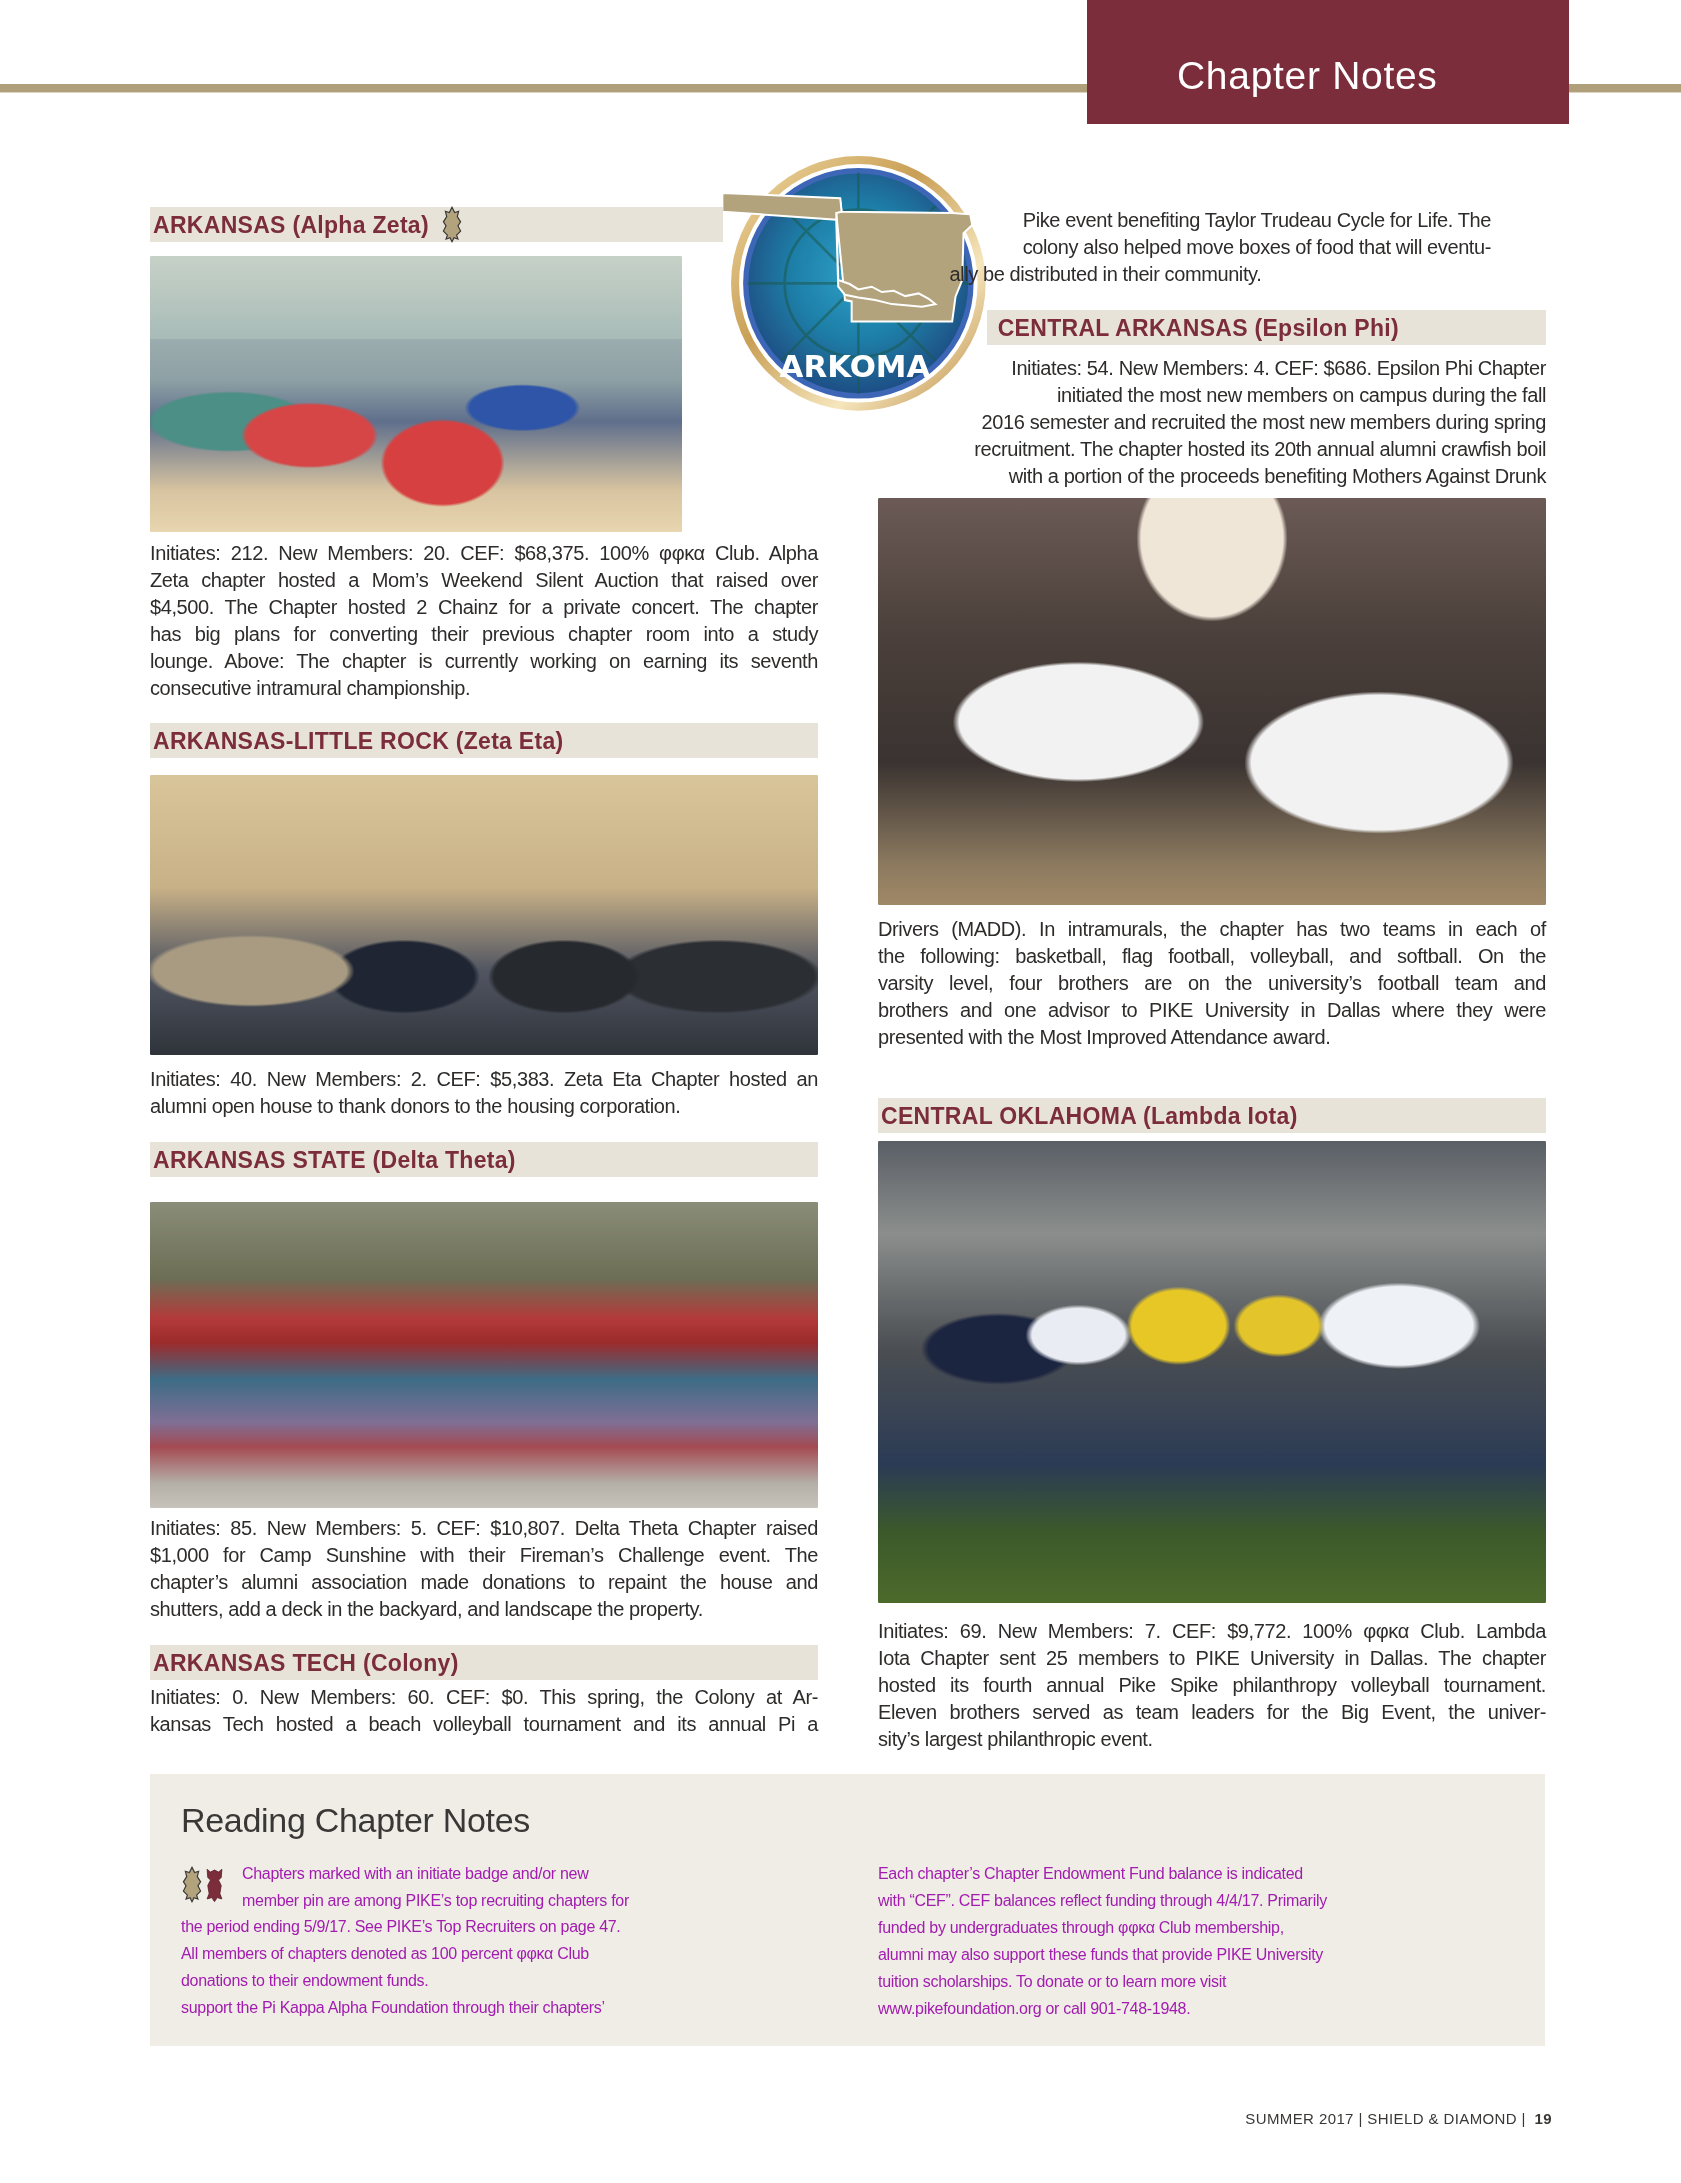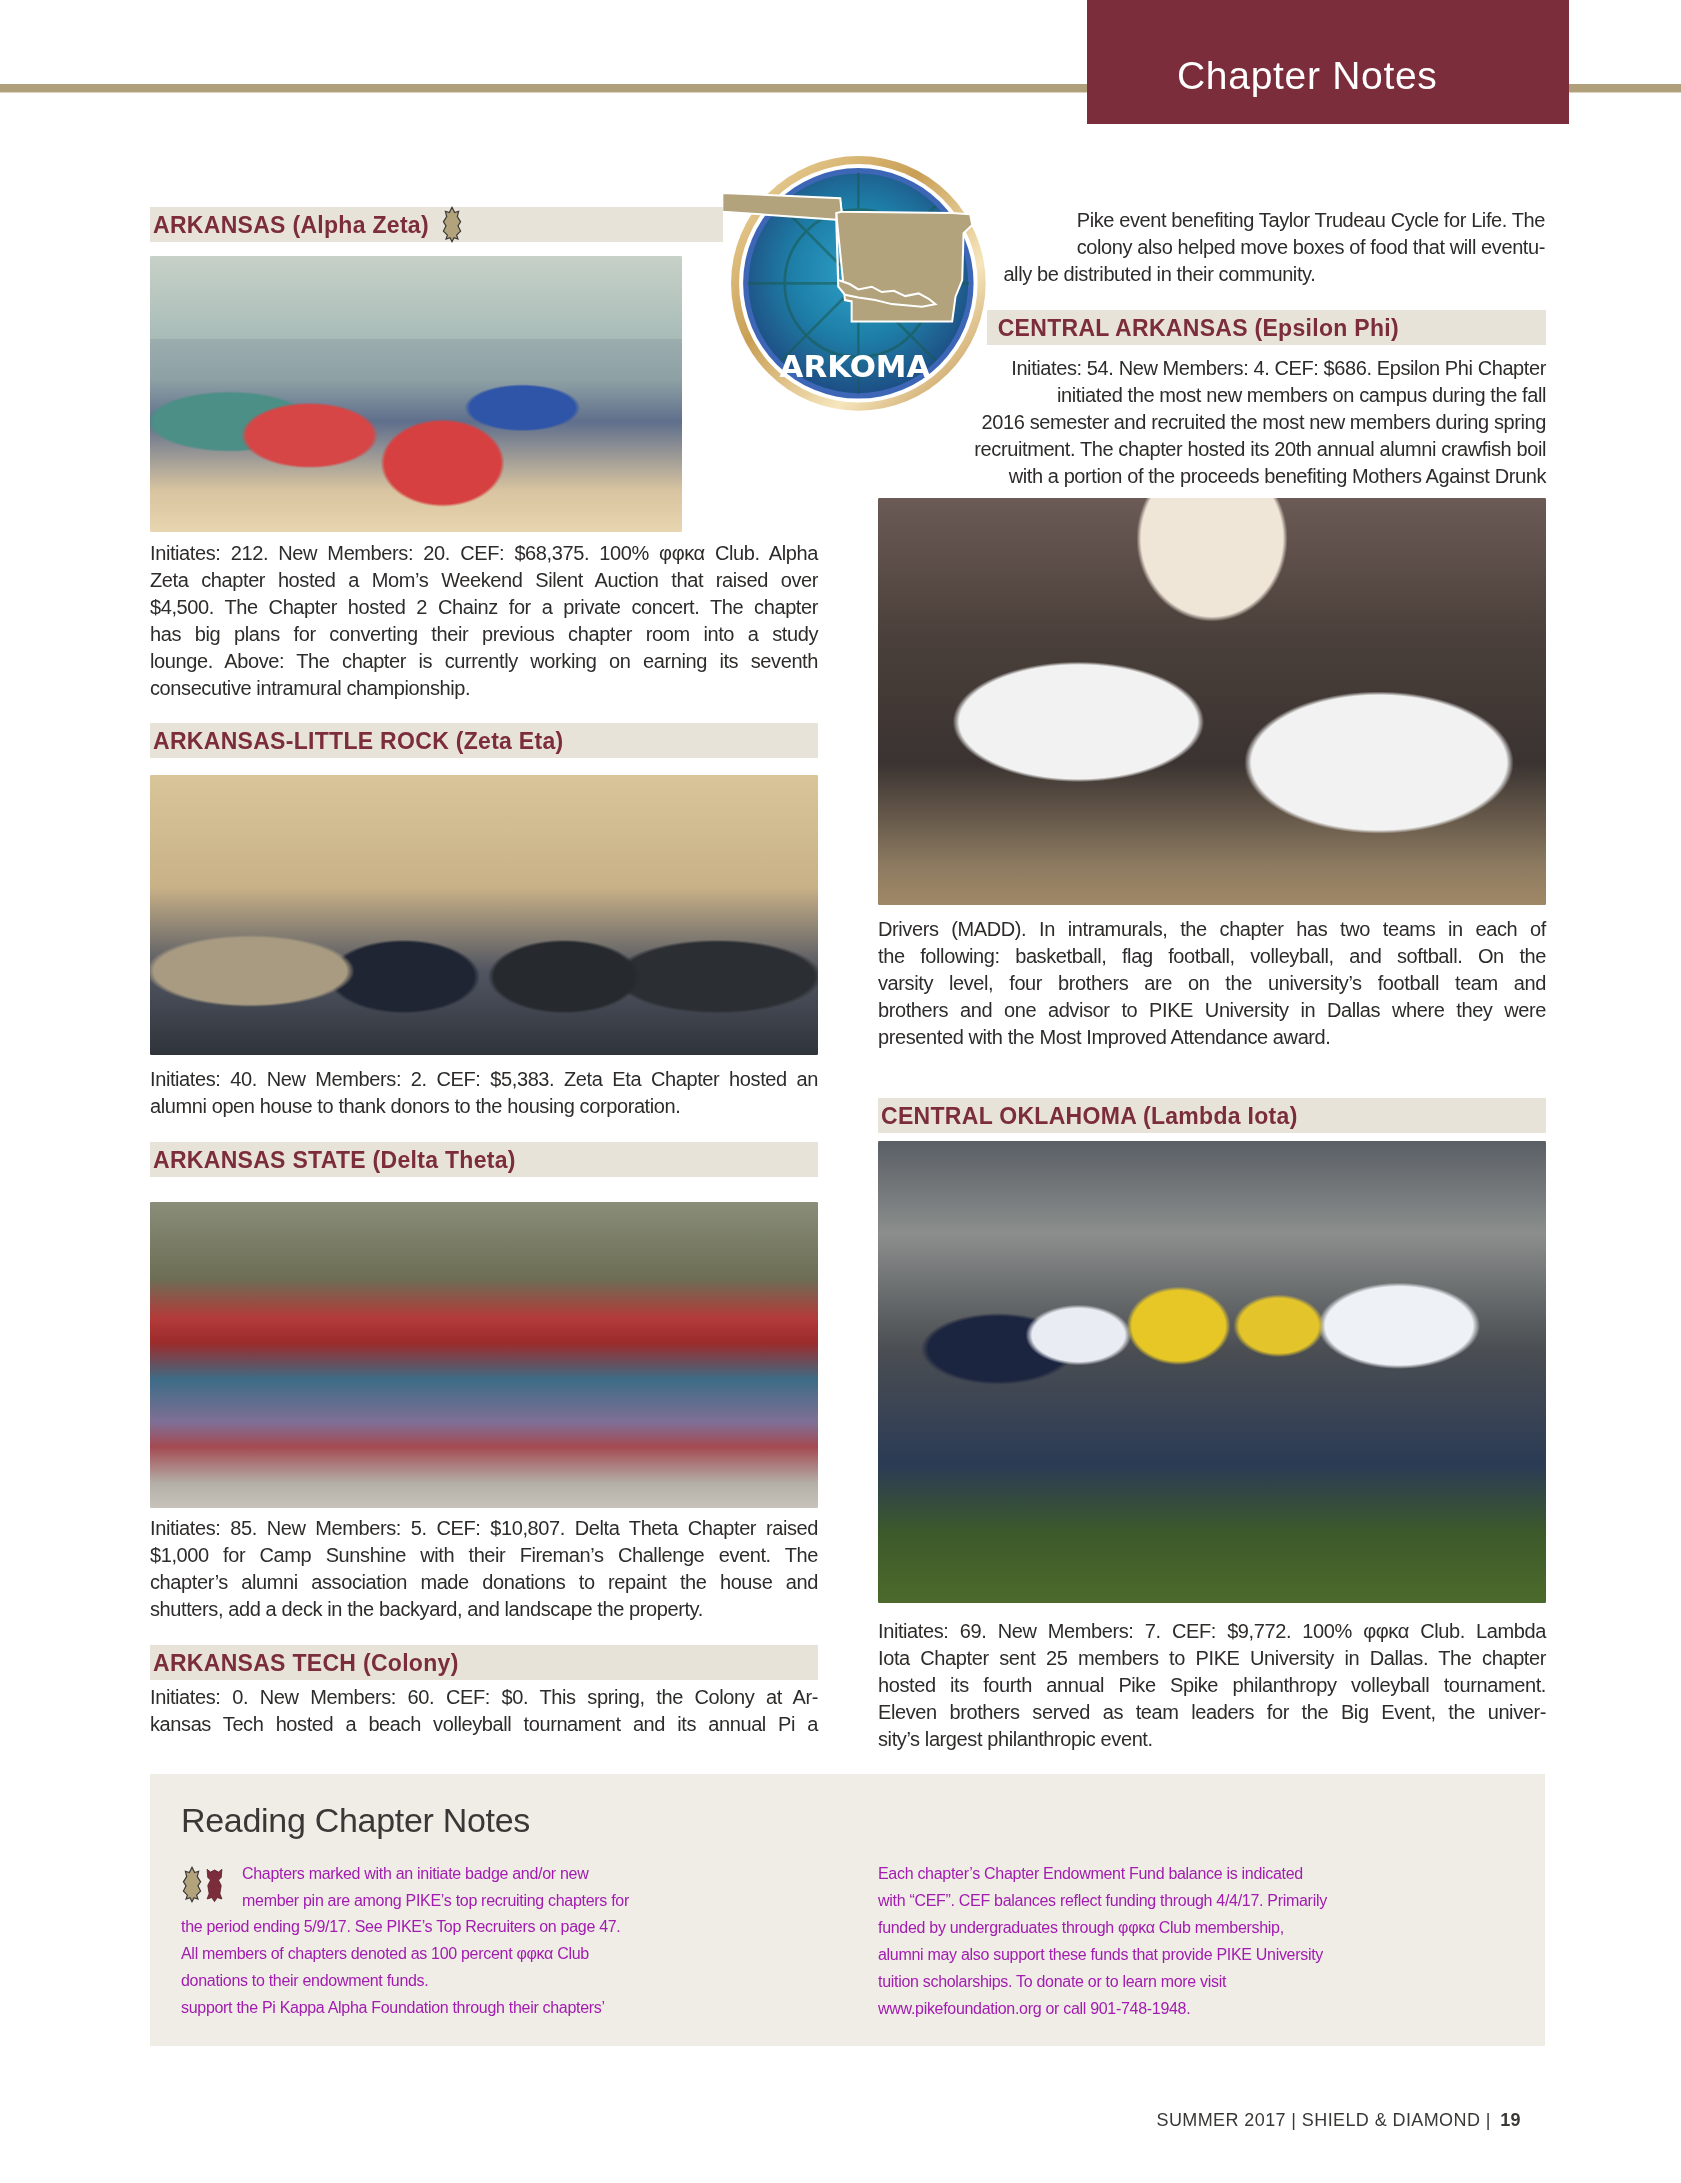--- a/index.html
+++ b/index.html
@@ -87,22 +87,22 @@
     color: #3a3836; letter-spacing: -0.3px; white-space: nowrap;
     font-family: "Liberation Sans Narrow", "Liberation Sans", sans-serif;
   }
   .info-text {
     position: absolute; font-size: 16px; line-height: 27px; color: #a21caf;
     letter-spacing: -0.3px; white-space: nowrap;
     font-family: "Liberation Sans Narrow", "Liberation Sans", sans-serif;
   }
   .info-text .line { display: block; }
   .footer {
-    position: absolute; top: 2110px; left: 1106px; width: 415px; text-align: right;
-    font-size: 18px; color: #3a3836; letter-spacing: 0.4px; white-space: nowrap;
+    position: absolute; top: 2110px; left: 1137px; width: 415px; text-align: right;
+    font-size: 15px; color: #3a3836; letter-spacing: 0.4px; white-space: nowrap;
   }
   .footer .pg { font-weight: bold; margin-left: 4px; }
 </style>
 </head>
 <body>
 
 <div class="gold-rule"></div>
 <div class="header-block"></div>
 <div class="header-title">Chapter Notes</div>
 
@@ -168,21 +168,21 @@
   <span class="line">chapter’s alumni association made donations to repaint the house and</span>
   <span class="line last">shutters, add a deck in the backyard, and landscape the property.</span>
 </div>
 
 <div class="sec-head" style="left:150px; top:1645px; width:668px;">ARKANSAS TECH (Colony)</div>
 <div class="body-text" style="left:150px; top:1684px; width:668px;">
   <span class="line">Initiates: 0. New Members: 60. CEF: $0. This spring, the Colony at Ar-</span>
   <span class="line">kansas Tech hosted a beach volleyball tournament and its annual Pi a</span>
 </div>
 
-<div class="body-text right-aligned" style="left:990px; top:207px; width:555px;">
+<div class="body-text right-aligned" style="left:936px; top:207px; width:555px;">
   <span class="line">Pike event benefiting Taylor Trudeau Cycle for Life. The</span>
   <span class="line">colony also helped move boxes of food that will eventu-</span>
   <span class="line" style="text-align:left; text-align-last:left; padding-left:13.4px;">ally be distributed in their community.</span>
 </div>
 
 <div class="sec-head" style="left:987px; top:310px; width:559px; padding-left:10.7px;">CENTRAL ARKANSAS (Epsilon Phi)</div>
 <div class="body-text right-aligned" style="left:878px; top:355px; width:668px;">
   <span class="line">Initiates: 54. New Members: 4. CEF: $686. Epsilon Phi Chapter</span>
   <span class="line">initiated the most new members on campus during the fall</span>
   <span class="line">2016 semester and recruited the most new members during spring</span>

